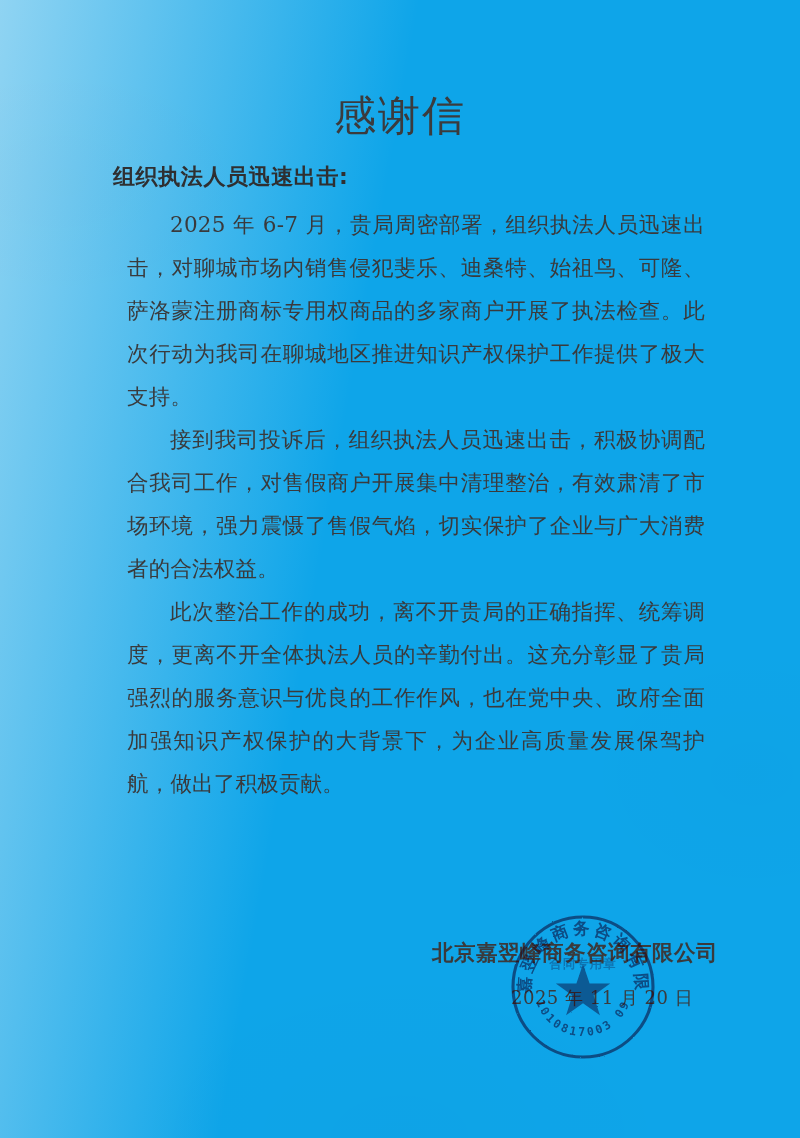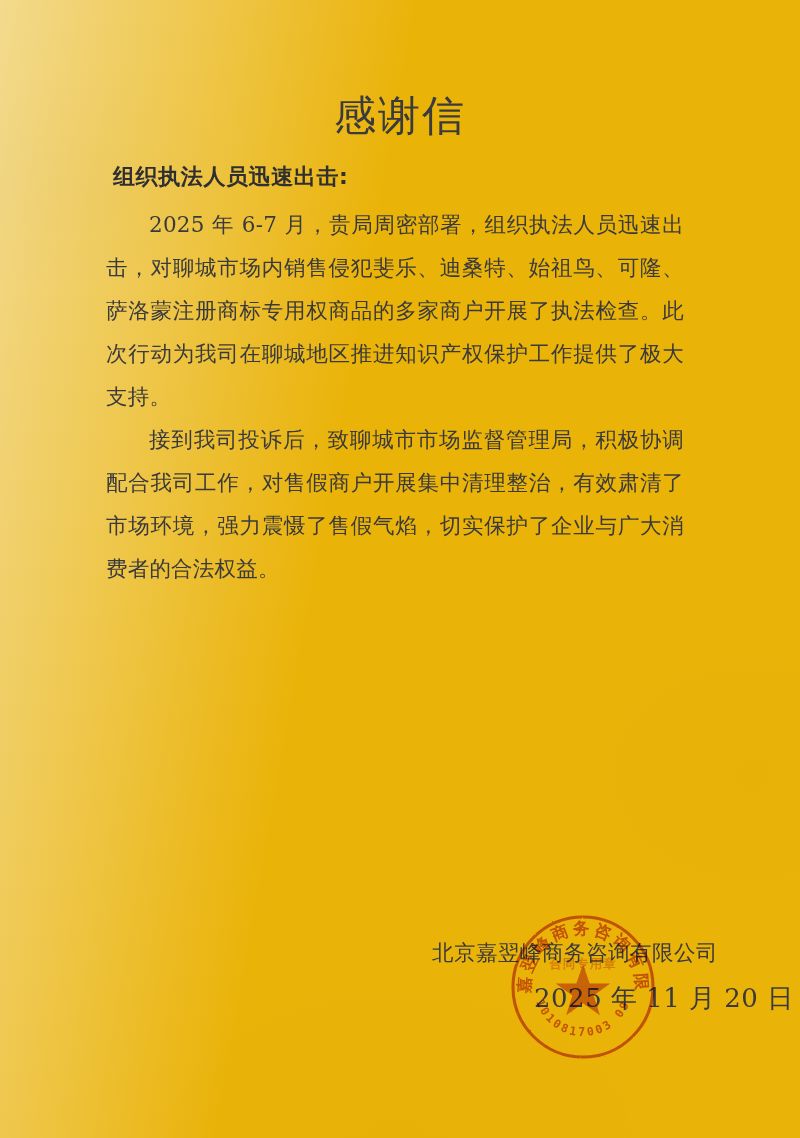--- a/index.html
+++ b/index.html
@@ -15,21 +15,21 @@
     overflow: hidden;
     position: relative;
   }
 
   #page {
     position: absolute;
     top: 0;
     left: 0;
     width: 800px;
     height: 1138px;
-    background: #eab308;
+    background: #0ea5e9;
     overflow: hidden;
   }
 
   
   #paper-grain {
     position: absolute;
     inset: 0;
     pointer-events: none;
     background:
       radial-gradient(ellipse 300px 180px at 8% 16%, rgba(0,0,0,0.012), rgba(0,0,0,0) 70%),
@@ -63,21 +63,21 @@
     font-weight: 700;
     letter-spacing: 0.6px;
     color: #2f2f31;
     font-family: "DejaVu Sans", "Liberation Sans", sans-serif;
   }
 
   
   #body-block {
     position: absolute;
     top: 203px;
-    left: 106px;
+    left: 127px;
     width: 578px;
   }
   .para {
     font-size: 21.5px;
     line-height: 43px;
     color: #3a3a3c;
     text-align: justify;
     text-justify: inter-ideograph;
     text-indent: 2em;
     letter-spacing: 0.2px;
@@ -95,32 +95,32 @@
   #company-name {
     position: absolute;
     top: 0;
     left: 432px;
     font-size: 21.5px;
     line-height: 30px;
     letter-spacing: 0.5px;
     color: #3a3a3c;
     white-space: nowrap;
     font-family: "DejaVu Serif", "Liberation Serif", serif;
+    font-weight: bold;
   }
   #sign-date {
     position: absolute;
     top: 45px;
     left: 511px;
-    font-size: 26px;
+    font-size: 18px;
     line-height: 30px;
     letter-spacing: 0.5px;
     color: #3a3a3c;
     white-space: nowrap;
     font-family: "DejaVu Serif", "Liberation Serif", serif;
-    margin-left: 23px;
   }
 
   
   #seal {
     position: absolute;
     left: 508px;
     top: 912px;
     width: 150px;
     height: 150px;
     pointer-events: none;
@@ -135,21 +135,22 @@
 <div id="page">
 
   <div id="paper-grain"></div>
 
   <div id="doc-title">感谢信</div>
 
   <div id="salutation">组织执法人员迅速出击:</div>
 
   <div id="body-block">
     <p class="para">2025 年 6-7 月，贵局周密部署，组织执法人员迅速出击，对聊城市场内销售侵犯斐乐、迪桑特、始祖鸟、可隆、萨洛蒙注册商标专用权商品的多家商户开展了执法检查。此次行动为我司在聊城地区推进知识产权保护工作提供了极大支持。</p>
-    <p class="para">接到我司投诉后，致聊城市市场监督管理局，积极协调配合我司工作，对售假商户开展集中清理整治，有效肃清了市场环境，强力震慑了售假气焰，切实保护了企业与广大消费者的合法权益。</p>
+    <p class="para">接到我司投诉后，组织执法人员迅速出击，积极协调配合我司工作，对售假商户开展集中清理整治，有效肃清了市场环境，强力震慑了售假气焰，切实保护了企业与广大消费者的合法权益。</p>
+    <p class="para">此次整治工作的成功，离不开贵局的正确指挥、统筹调度，更离不开全体执法人员的辛勤付出。这充分彰显了贵局强烈的服务意识与优良的工作作风，也在党中央、政府全面加强知识产权保护的大背景下，为企业高质量发展保驾护航，做出了积极贡献。</p>
   </div>
 
   <div id="signature-block">
     <div id="company-name">北京嘉翌峰商务咨询有限公司</div>
     <div id="sign-date">2025 年 11 月 20 日</div>
   </div>
 
   <div id="seal">
     <svg viewBox="0 0 150 150" xmlns="http://www.w3.org/2000/svg">
       <defs>

